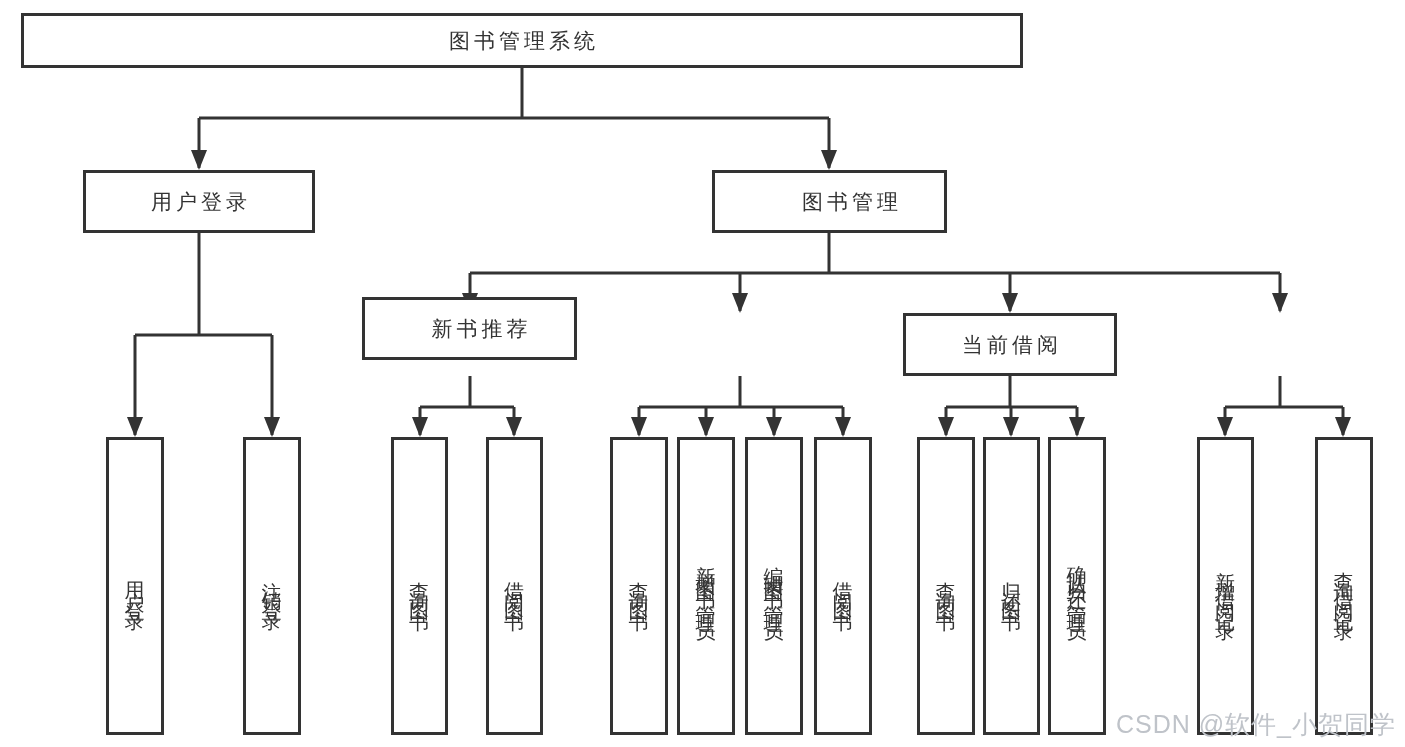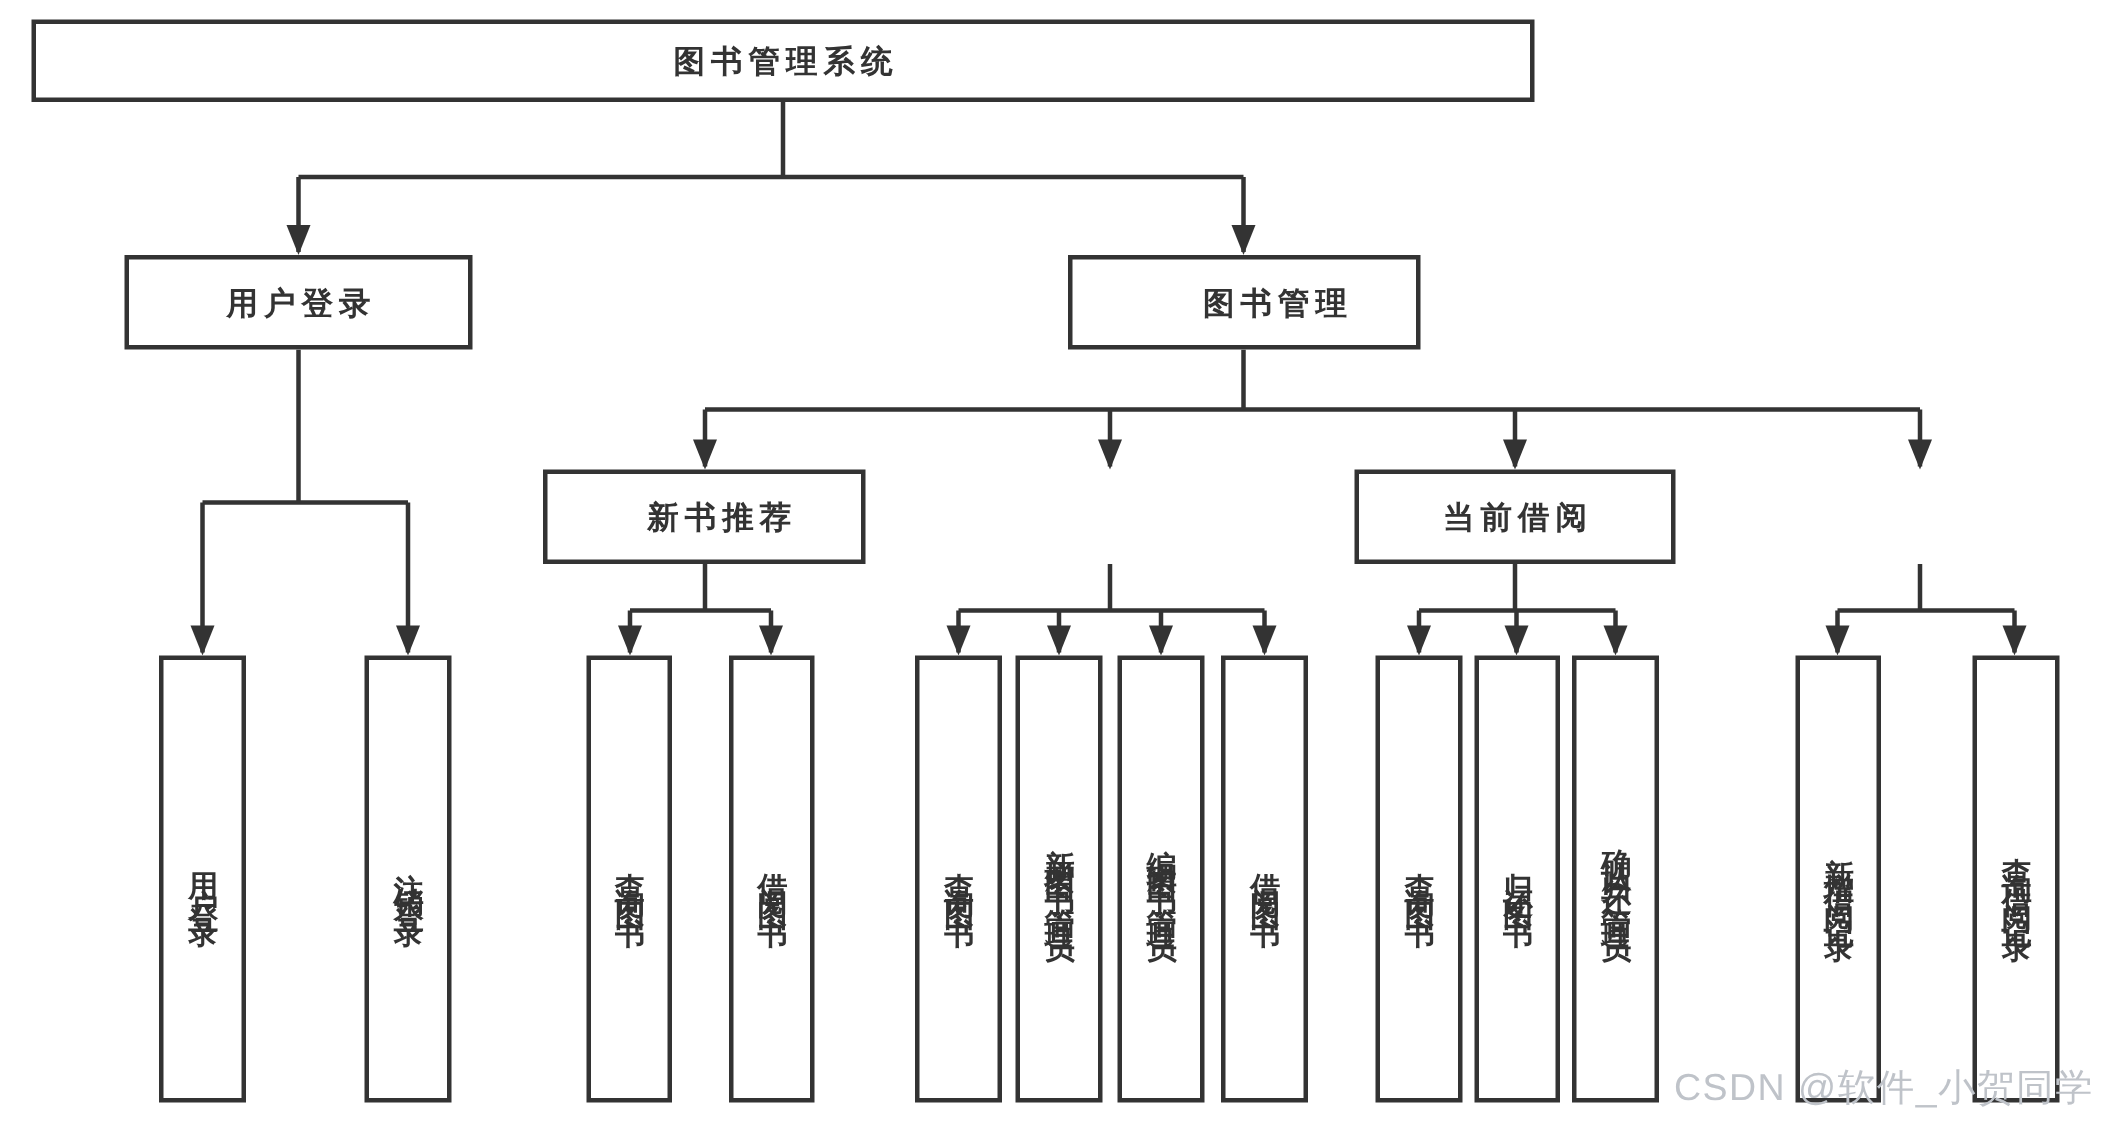--- a/index.html
+++ b/index.html
@@ -15,27 +15,27 @@
     font-family:"Liberation Sans","DejaVu Sans",sans-serif;
     color:var(--text);
   }
   .canvas{position:relative;width:1405px;height:747px;overflow:hidden;background:var(--background);}
   .connector{position:absolute;left:0;top:0;}
   .connector path{stroke:var(--line);stroke-width:3;fill:none;}
   .connector polygon{fill:var(--line);stroke:none;}
   .box{
     position:absolute;box-sizing:border-box;
     border:3px solid var(--line);background:var(--background);
-    display:flex;align-items:center;justify-content:center;font-weight:bold;
+    display:flex;align-items:center;justify-content:center;
   }
   .hbox{font-size:21px;letter-spacing:4px;text-indent:4px;}
   .root-box{left:21px;top:13px;width:1002px;height:55px;}
   .l2-user-login{left:83px;top:170px;width:232px;height:63px;}
   .l2-book-mgmt{left:712px;top:170px;width:235px;height:63px;padding-left:41px;}
-  .l3-0{left:362px;top:313px;width:215px;height:63px;padding-left:20px;}
+  .l3-0{left:362px;top:297px;width:215px;height:63px;padding-left:20px;}
   .l3-1{left:633px;top:313px;width:215px;height:63px;}
   .l3-2{left:903px;top:313px;width:214px;height:63px;}
   .l3-3{left:1172px;top:313px;width:215px;height:63px;}
   .leaf{
     top:437px;height:298px;
     writing-mode:vertical-rl;text-orientation:mixed;
     font-size:20px;letter-spacing:10px;
     line-height:1;
   }
   .leaf.long{letter-spacing:8px;}

